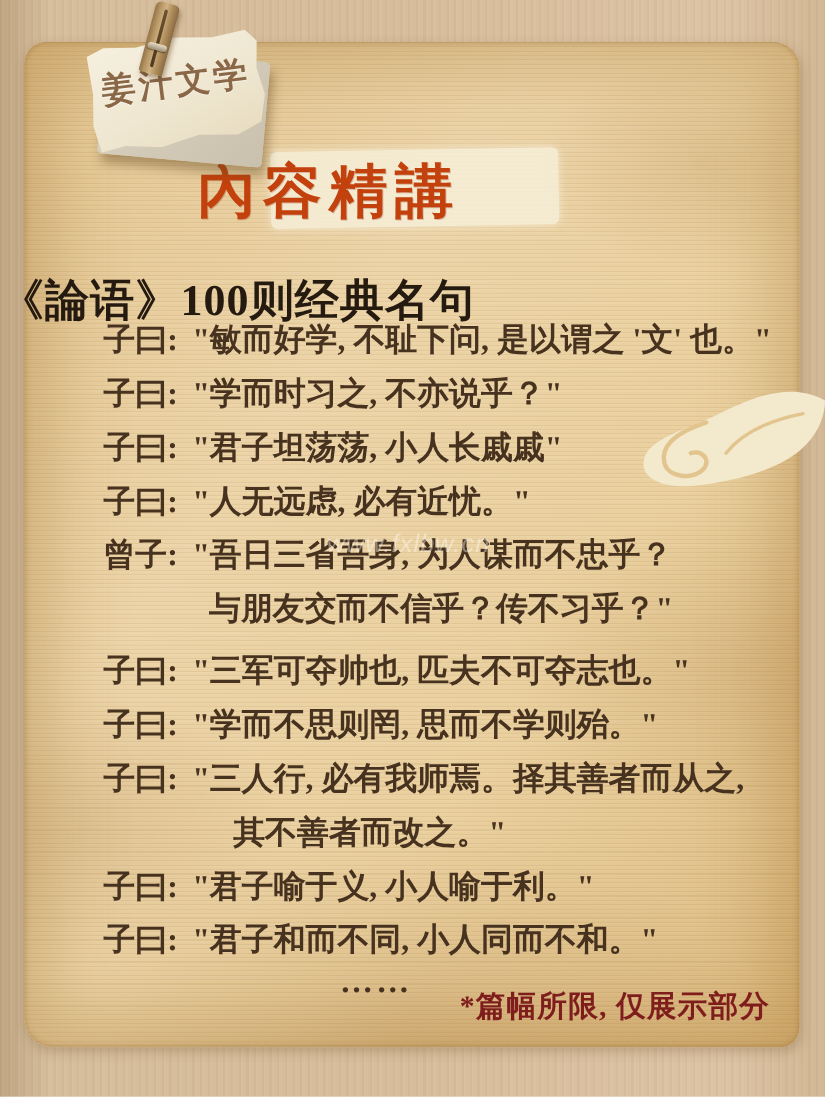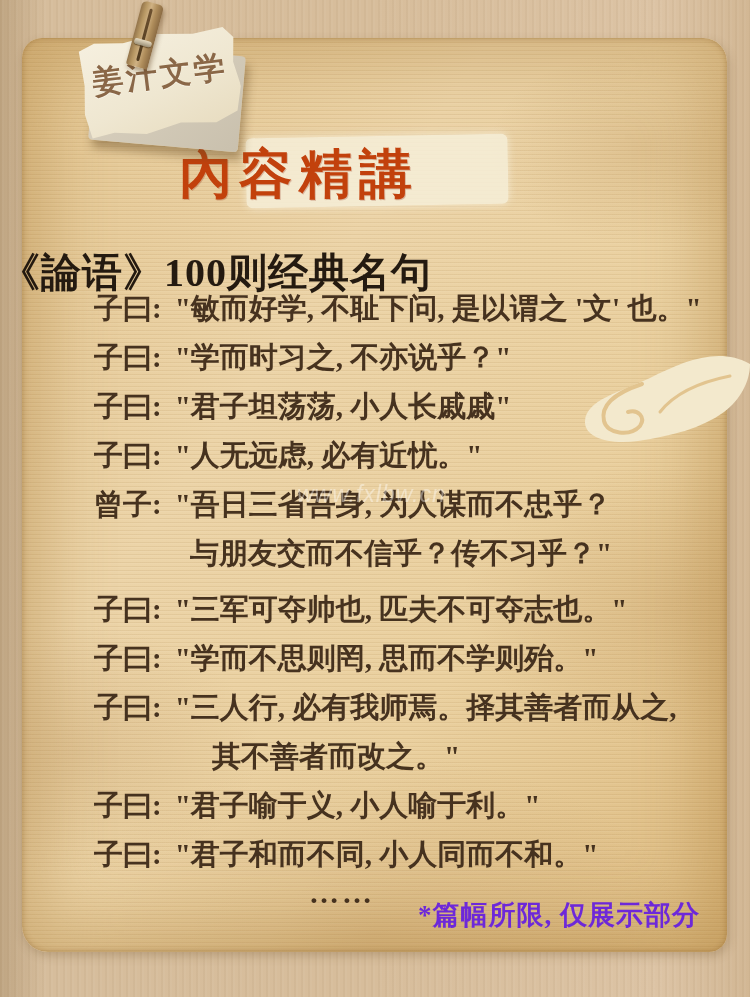--- a/index.html
+++ b/index.html
@@ -87,21 +87,21 @@
   .cont1{padding-left:96px;}
   .cont2{padding-left:118px;}
   .gap-after{margin-bottom:7px;}
   .dots-line{
     height:36px;display:flex;align-items:center;padding-left:215px;
     font-size:30px;font-weight:bold;letter-spacing:3px;color:#46321f;
   }
   
   .footnote{
     position:absolute;right:50px;top:897px;
-    font-size:27px;font-weight:bold;color:#6d28d9;letter-spacing:1px;
+    font-size:27px;font-weight:bold;color:#7f1d1d;letter-spacing:1px;
   }
   
   .watermark{
     position:absolute;left:297px;top:481px;z-index:5;
     font-family:"Liberation Sans","DejaVu Sans",sans-serif;
     font-size:23px;color:rgba(255,255,255,.4);letter-spacing:1px;font-style:italic;
   }
   
   .cloud{position:absolute;right:-2px;top:340px;width:172px;height:106px;z-index:4;}
 </style>

